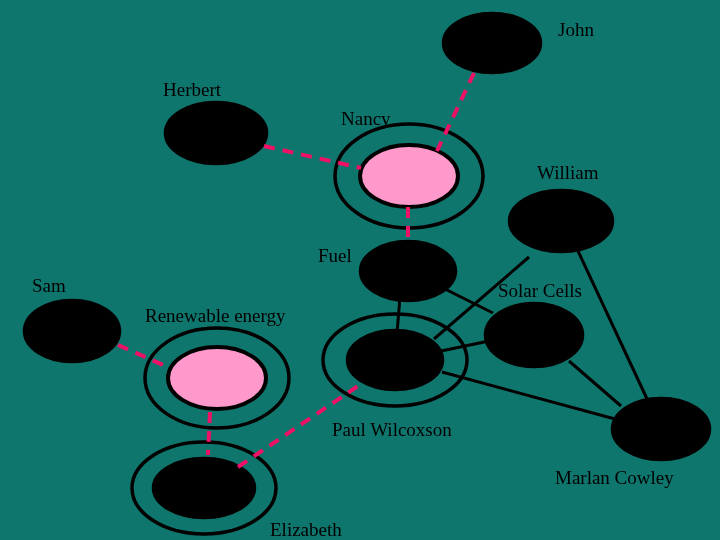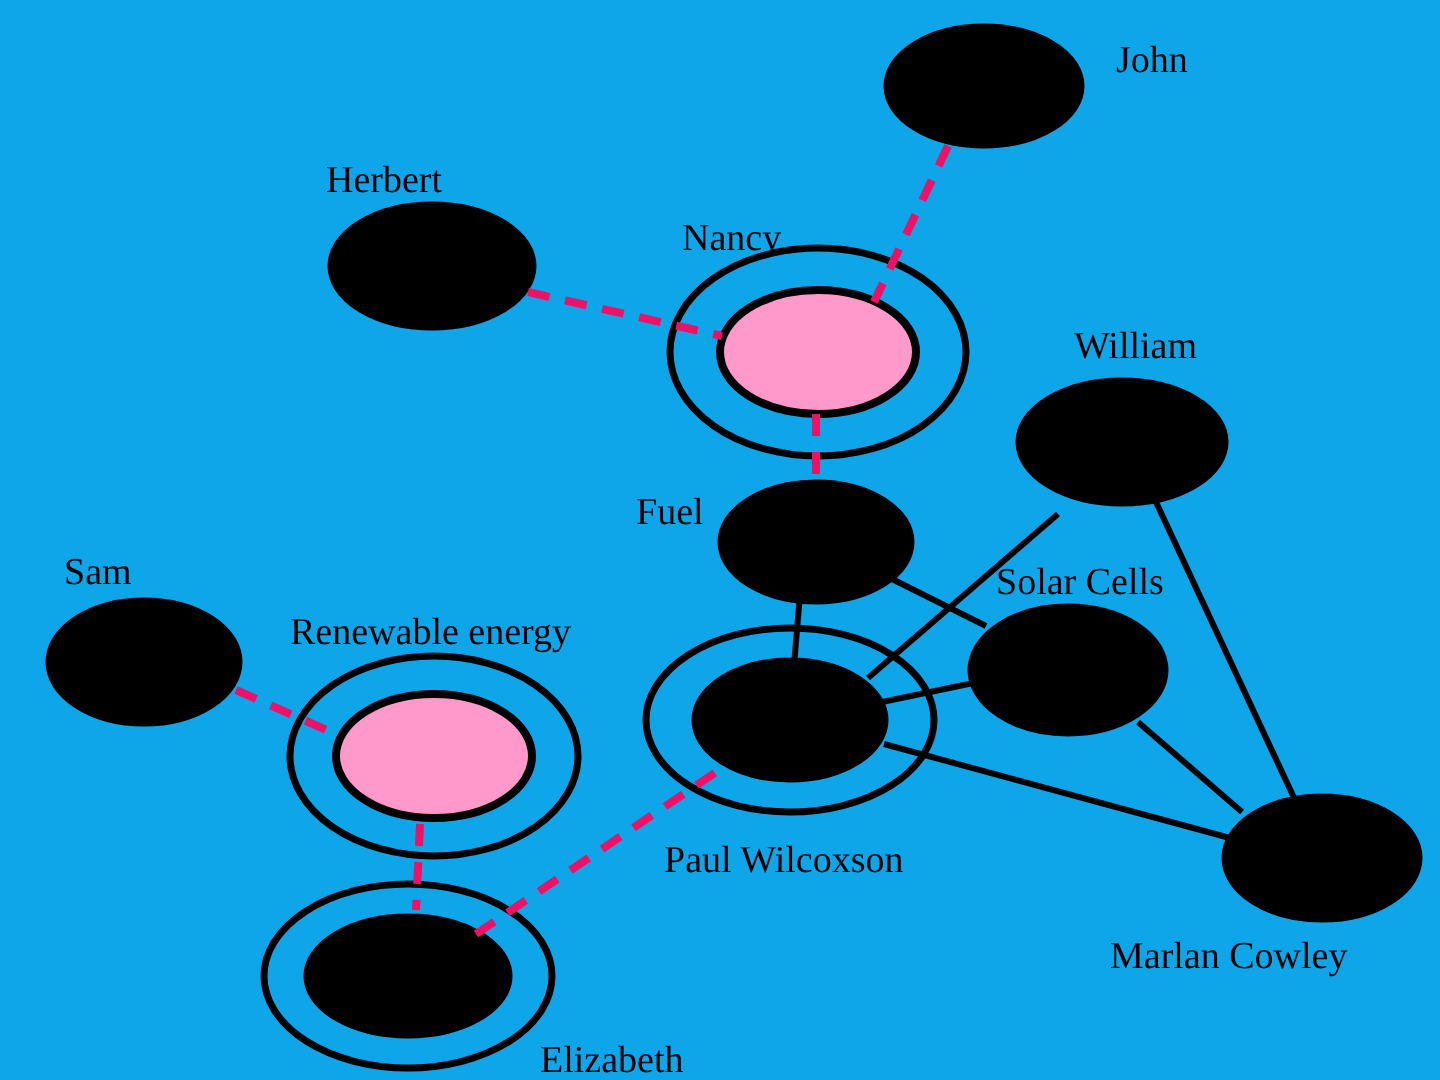--- a/index.html
+++ b/index.html
@@ -4,21 +4,21 @@
 <style>
   html, body {
     margin: 0;
     padding: 0;
     background: #ffffff;
   }
   #stage {
     position: relative;
     width: 720px;
     height: 540px;
-    background: #0ea5e9;
+    background: #0f766e;
     overflow: hidden;
   }
   svg text {
     font-family: "Liberation Serif", "DejaVu Serif", serif;
     font-size: 19px;
     fill: #000000;
   }
 </style>
 </head>
 <body>

